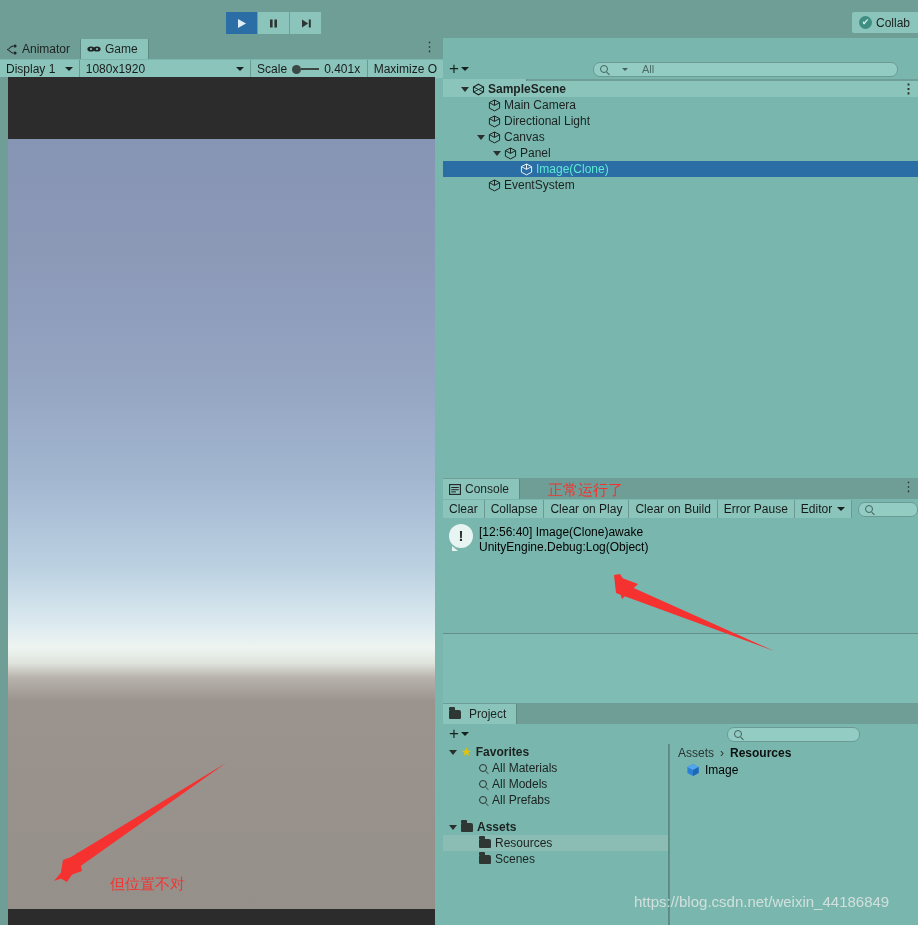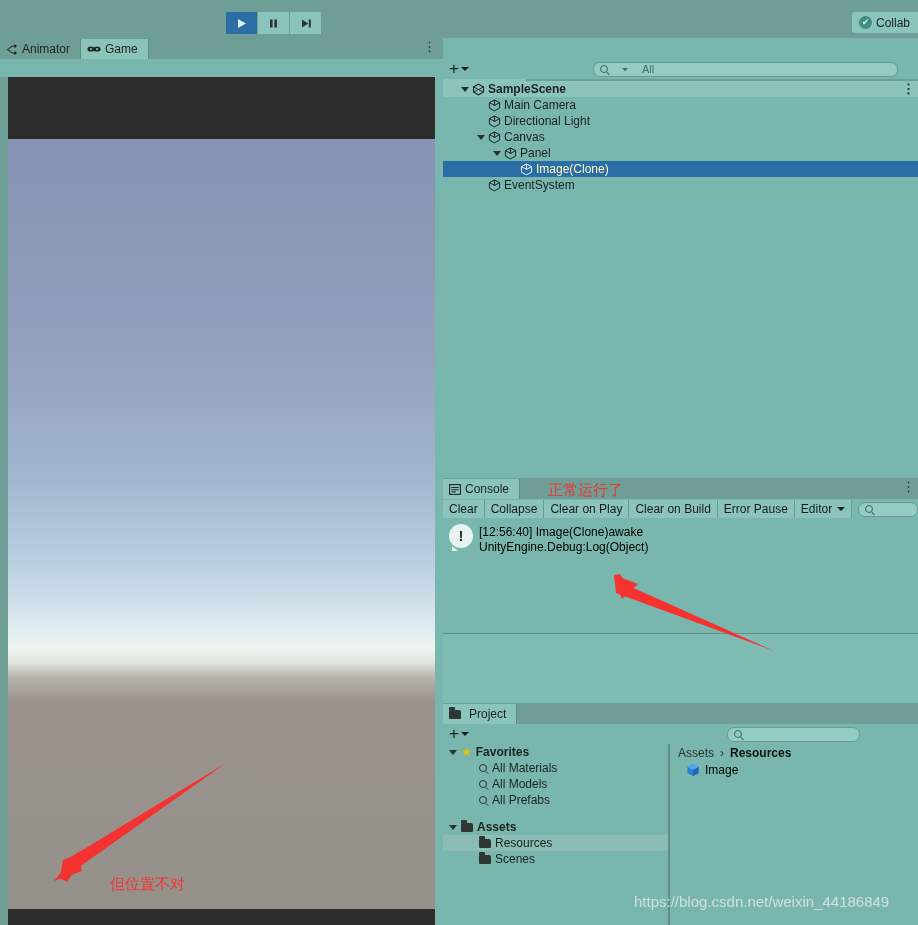--- a/index.html
+++ b/index.html
@@ -92,21 +92,21 @@
       #8795b4 0%, #8b99b7 14%, #93a3c0 30%, #a2b6d0 44%,
       #bcd2e2 56%, #dceaf0 63%, #eef4f0 66%, #dfe5dd 68%,
       #b8b2ac 70%, #9a938e 73%, #96908b 100%);
   }
 
   
   #hierarchy { left:443px; top:38px; width:475px; height:440px; }
   #hiertabs { left:0; top:0; width:475px;margin-top:23px; }
   #hiertoolbar { left:0; top:21px; width:475px; }
   .row { height: 16px; display:flex; align-items:center; color:#1c2220; font-size:12px; white-space:nowrap; }
-  .row.sel { background:#2b6da5; color:#fef9c3; }
+  .row.sel { background:#2b6da5; color:#5eead4; }
   .row.scene { background:#8bc4bb; font-weight:bold; }
   .tri { width:0; height:0; border-left:5px solid #2a302e; border-top:3.5px solid transparent;
          border-bottom:3.5px solid transparent; flex:none; margin-right:3px; }
   .tri.open { border-left:4px solid transparent; border-right:4px solid transparent;
               border-top:5px solid #2a302e; border-bottom:0; margin-right:3px; }
   .gobj { flex:none; margin-right:3px; }
 
   
   #console { left:443px; top:478px; width:475px; height:225px; }
   #constabs { left:0; top:0; width:475px; }
@@ -203,20 +203,41 @@
           <ellipse cx="4" cy="5" rx="3.6" ry="2.6" fill="#202625"></ellipse>
           <ellipse cx="10" cy="5" rx="3.6" ry="2.6" fill="#202625"></ellipse>
           <circle cx="4" cy="5" r="1.1" fill="#8bc4bb"></circle>
           <circle cx="10" cy="5" r="1.1" fill="#8bc4bb"></circle>
         </svg>
         <span>Game</span>
       </div>
       <div class="kebab" style="right:10px;">⋮</div>
     </div>
 
+    <div id="gametoolbar" class="toolbarrow">
+      <div class="tbtn" style="width:80px;justify-content:space-between;">
+        <span>Display 1</span>
+        <span class="caret"></span>
+      </div>
+      <div class="tbtn" style="width:172px;justify-content:space-between;">
+        <span>1080x1920</span>
+        <span class="caret"></span>
+      </div>
+      <div class="tbtn" style="width:117px;gap:5px;">
+        <span>Scale</span>
+        <span style="display:flex;align-items:center;">
+          <span style="width:9px;height:9px;border-radius:50%;background:#3b4745;display:inline-block;"></span>
+          <span style="width:18px;height:2px;background:#3b4745;display:inline-block;"></span>
+        </span>
+        <span>0.401x</span>
+      </div>
+      <div class="tbtn" style="border-right:none;">
+        <span>Maximize O</span>
+      </div>
+    </div>
 
     <div id="gamecanvas">
       <div id="sky"></div>
 
     </div>
     <div class="leftstrip" style="left:0;top:39px;height:848px;width:8px;"></div>
   </div>
 
   <div id="hierarchy" class="panel">
     <div id="hiertabs" class="tabstrip">

